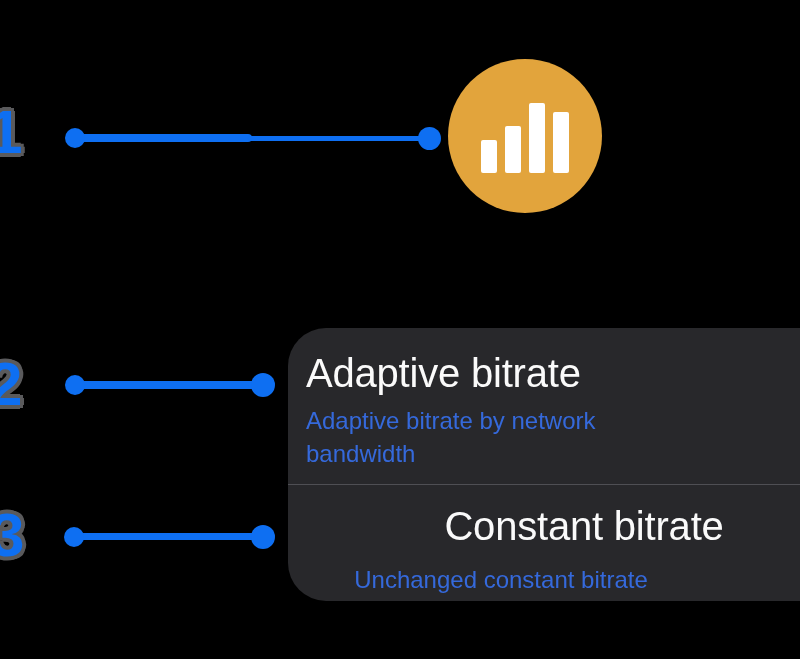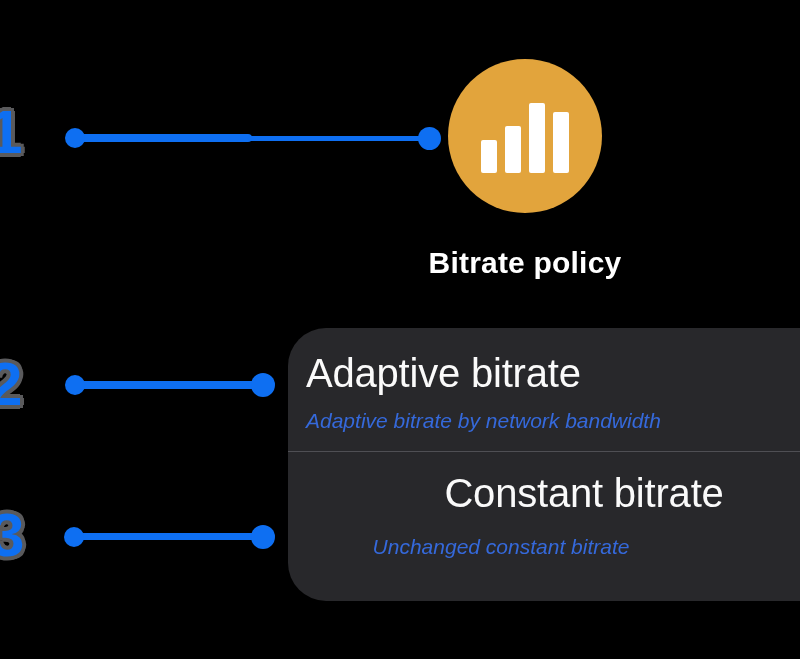--- a/index.html
+++ b/index.html
@@ -81,23 +81,22 @@
     color: #FAFAFA;
     font-size: 40px;
     font-weight: 400;
     line-height: 46px;
     letter-spacing: -0.2px;
   }
   .option-desc {
     margin-top: 8px;
     max-width: 378px;
     color: #3569DB;
-    font-size: 21px;
+    font-size: 24px;
     line-height: 33px;
-    font-style: italic;
   }
   .option.second .option-desc { margin-top: 14px; }
   .divider {
     height: 1px;
     margin: 14px 10px 0 0;
     background: #4F4F54;
   }
 
   
   .callout-num {
@@ -145,21 +144,20 @@
 
   <div class="icon-circle">
     <div class="bars">
       <div class="bar b1"></div>
       <div class="bar b2"></div>
       <div class="bar b3"></div>
       <div class="bar b4"></div>
     </div>
   </div>
 
-  <div class="dialog-title">Bitrate policy</div>
 
   <div class="panel">
 
     <div class="option first">
       <div class="option-title">Adaptive bitrate</div>
       <div class="option-desc">Adaptive bitrate by network bandwidth</div>
     </div>
 
     <div class="divider"></div>
 

